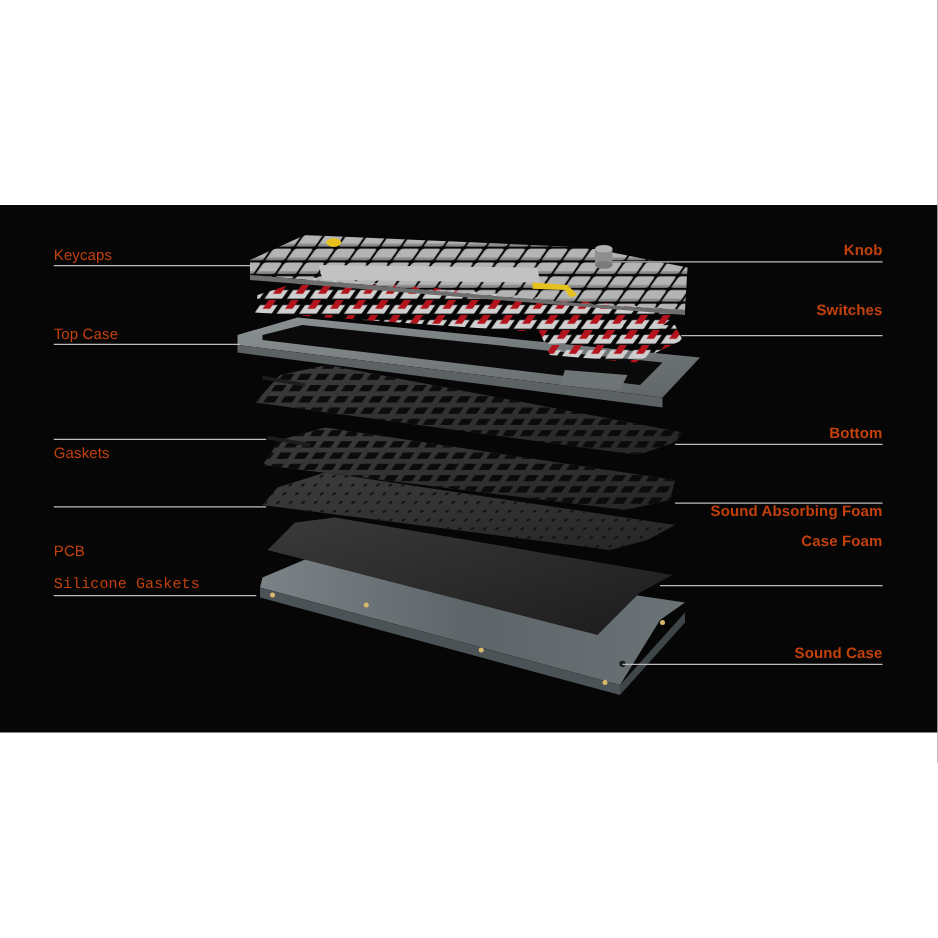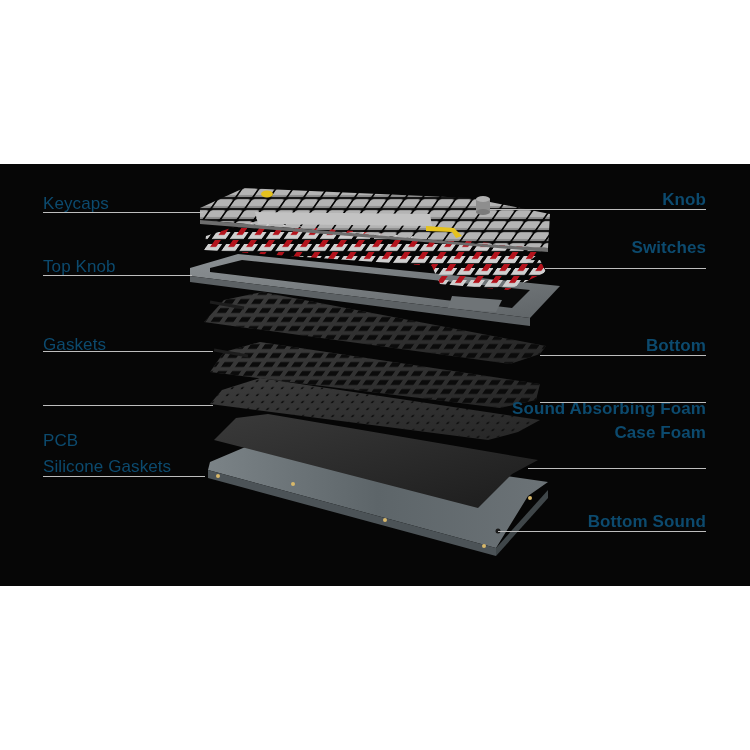--- a/index.html
+++ b/index.html
@@ -1,19 +1,19 @@
 <!DOCTYPE html>
 <html><head>
 <meta charset="utf-8">
 <style>
   html, body { margin: 0; padding: 0; background: #ffffff; }
   body { width: 750px; height: 750px; position: relative; overflow: hidden; font-family: "Liberation Sans", "DejaVu Sans", sans-serif; }
   .band { position: absolute; left: 0; top: 164px; width: 750px; height: 422px; background: #060606; }
   .illus { position: absolute; left: 0; top: 0; width: 750px; height: 750px; }
-  .label { position: absolute; color: #0c4a6e; font-size: 17px; line-height: 16px; white-space: nowrap; letter-spacing: 0.1px; }
+  .label { position: absolute; color: #c2410c; font-size: 12px; line-height: 16px; white-space: nowrap; letter-spacing: 0.1px; }
   .label.left { left: 43px; }
   .label.right { right: 44px; text-align: right; font-weight: bold; }
   .leader { position: absolute; height: 1px; background: #bdbdbd; }
 </style>
 </head>
 <body>
 
 <div class="band"></div>
 
 <svg class="illus" viewBox="0 0 750 750" xmlns="http://www.w3.org/2000/svg">
@@ -106,41 +106,41 @@
       <rect x="476" y="199" width="14" height="13" fill="#8e8e8e"></rect>
       <ellipse cx="483" cy="199" rx="7" ry="3" fill="#b0b0b0"></ellipse>
       <ellipse cx="483" cy="212" rx="7" ry="3" fill="#7a7a7a"></ellipse>
     </g>
   </g>
 </svg>
 
 <div class="label left" style="top:196px;">Keycaps</div>
 <div class="leader" style="left:43px; top:212px; width:160px;"></div>
 
-<div class="label left" style="top:259px;">Top Knob</div>
+<div class="label left" style="top:259px;">Top Case</div>
 <div class="leader" style="left:43px; top:275px; width:149px;"></div>
 
-<div class="label left" style="top:337px;">Gaskets</div>
+<div class="label left" style="top:354px;">Gaskets</div>
 <div class="leader" style="left:43px; top:351px; width:170px;"></div>
 
 <div class="label left" style="top:389px;margin-top:44px;">PCB</div>
 <div class="leader" style="left:43px; top:405px; width:170px;"></div>
 
-<div class="label left" style="top:459px;">Silicone Gaskets</div>
+<div class="label left" style="top:459px;font-family:Liberation Mono, monospace;">Silicone Gaskets</div>
 <div class="leader" style="left:43px; top:476px; width:162px;"></div>
 
 <div class="label right" style="top:192px;">Knob</div>
 <div class="leader" style="left:490px; top:209px; width:216px;"></div>
 
 <div class="label right" style="top:240px;">Switches</div>
 <div class="leader" style="left:545px; top:268px; width:161px;"></div>
 
 <div class="label right" style="top:338px;">Bottom</div>
 <div class="leader" style="left:540px; top:355px; width:166px;"></div>
 
 <div class="label right" style="top:401px;">Sound Absorbing Foam</div>
 <div class="leader" style="left:540px; top:402px; width:166px;"></div>
 
 <div class="label right" style="top:425px;">Case Foam</div>
 <div class="leader" style="left:528px; top:468px; width:178px;"></div>
 
-<div class="label right" style="top:514px;">Bottom Sound</div>
+<div class="label right" style="top:514px;">Sound Case</div>
 <div class="leader" style="left:498px; top:531px; width:208px;"></div>
 
 </body></html>

